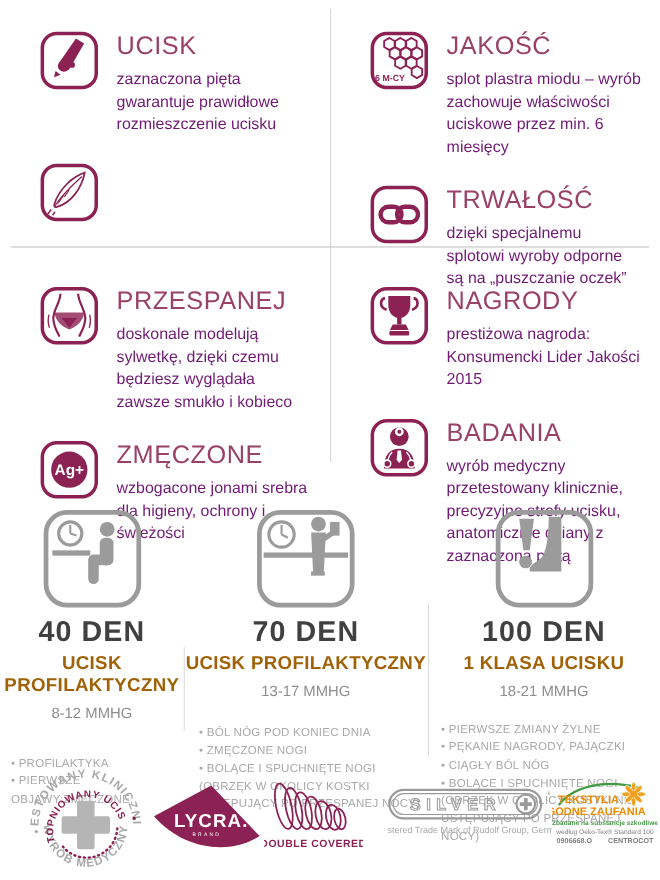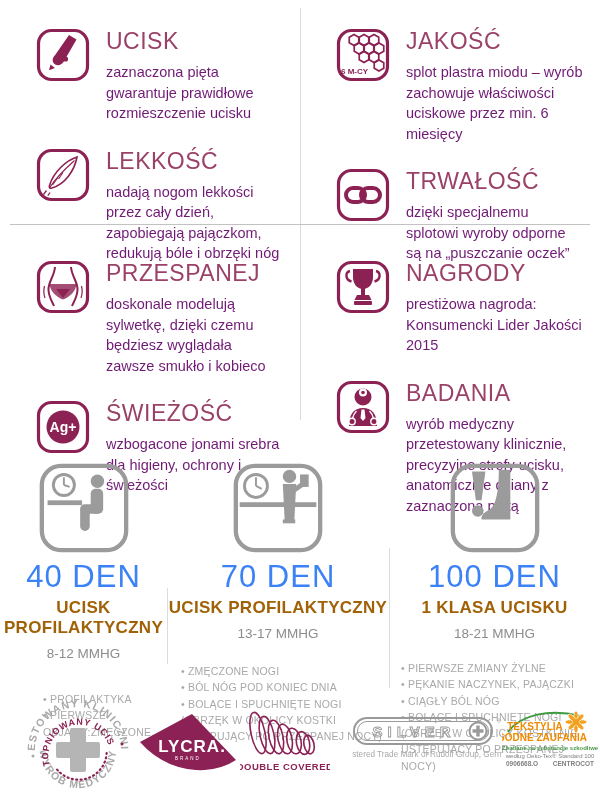--- a/index.html
+++ b/index.html
@@ -20,25 +20,25 @@
   .vdiv { position:absolute; left:300px; top:8px; width:1px; height:412px; background:#d9d9d9; }
   .hdiv { position:absolute; left:10px; top:224px; width:580px; height:1px; background:#c2c2c2; }
   
   .den-row { position:absolute; top:462px; left:0; width:600px; display:flex; }
   .den-col { box-sizing:border-box; }
   .den-col.c1 { width:167px; }
   .den-col.c2 { width:222px; }
   .den-col.c3 { width:211px; }
   .den-head { text-align:center; }
   .den-icon { width:92px; height:92px; display:block; margin:0 auto; }
-  .den-num { font-size:31px; font-weight:normal; color:#3b82f6; letter-spacing:1px; margin-top:5px; }
+  .den-num { font-size:26px; font-weight:bold; color:#404040; letter-spacing:1px; margin-top:5px; }
   .den-class { font-size:17px; font-weight:bold; color:#a16207; letter-spacing:.3px; margin-top:3px; }
   .den-press { font-size:13.5px; font-weight:normal; color:#8d8d8d; margin-top:8px; }
   .den-bullets { list-style:none; margin:0; text-align:left; font-size:10.5px; color:#a9a9a9; line-height:1.55; letter-spacing:.2px; }
-  .c1 .den-bullets { margin-top:30px; padding:0 4px 0 10px;margin-left:33px; }
+  .c1 .den-bullets { margin-top:30px; padding:0 4px 0 10px; }
   .c2 .den-bullets { margin-top:22px; padding:0 4px 0 14px; }
   .c3 .den-bullets { margin-top:19px;  padding:0 4px 0 12px; }
   .den-bullets li::before { content:"• "; }
   .den-div { position:absolute; width:1px; background:#dcdcdc; }
   .den-div.d1 { left:167px; top:588px; height:76px; }
   .den-div.d2 { left:389px; top:548px; height:140px; }
   
   .logos { position:absolute; top:690px; left:0; width:600px; height:110px; }
   .logo { position:absolute; }
   .logo.stamp  { left:20px;  top:2px; }
@@ -74,24 +74,20 @@
       <div class="feature">
         <svg class="f-icon" viewBox="0 0 54 54">
           <rect x="2.5" y="2.5" width="49" height="49" rx="13" fill="none" stroke="#8c2153" stroke-width="3.2"></rect>
           <path d="M41 9 C30 12.5 17.5 24 13.5 37.5 C12.9 39.8 13.6 40.7 15.8 40 C29 36.5 38.5 22.5 41 9 Z" fill="none" stroke="#8c2153" stroke-width="1.6"></path>
           <path d="M38.5 12.5 C29 21 19 31 13.8 39.5" fill="none" stroke="#8c2153" stroke-width="1.1"></path>
           <path d="M22 29.5 l-5.5 7.5" stroke="#8c2153" stroke-width="1.1"></path>
           <path d="M27 24.5 l-4.5 6.5" stroke="#8c2153" stroke-width="1.1"></path>
           <path d="M10.5 42.5 l-3 4" stroke="#8c2153" stroke-width="1.3"></path>
           <path d="M14 44.5 l-2.2 3.2" stroke="#8c2153" stroke-width="1.3"></path>
         </svg>
-        <div class="f-body">
-          <div class="f-title">LEKKOŚĆ</div>
-          <div class="f-desc">nadają nogom lekkości przez cały dzień, zapobiegają pajączkom, redukują bóle i obrzęki nóg</div>
-        </div>
       </div>
 
     </div>
     <div class="fcol">
 
       <div class="feature">
         <svg class="f-icon" viewBox="0 0 54 54">
           <defs>
             <polygon id="hx" points="0,-5.5 4.76,-2.75 4.76,2.75 0,5.5 -4.76,2.75 -4.76,-2.75" fill="none" stroke="#8c2153" stroke-width="1.7"></polygon>
           </defs>
@@ -147,21 +143,21 @@
         </div>
       </div>
 
       <div class="feature">
         <svg class="f-icon" viewBox="0 0 54 54">
           <rect x="2.5" y="2.5" width="49" height="49" rx="13" fill="none" stroke="#8c2153" stroke-width="3.2"></rect>
           <circle cx="27" cy="27" r="16.5" fill="#8c2153"></circle>
           <text x="27" y="32" text-anchor="middle" font-size="14" font-weight="bold" fill="#ffffff">Ag+</text>
         </svg>
         <div class="f-body">
-          <div class="f-title">ŚWIEŻOŚĆ</div>
+          <div class="f-title">ZMĘCZONE</div>
           <div class="f-desc">wzbogacone jonami srebra dla higieny, ochrony i świeżości</div>
         </div>
       </div>
 
     </div>
     <div class="fcol">
 
       <div class="feature">
         <svg class="f-icon" viewBox="0 0 54 54">
           <rect x="2.5" y="2.5" width="49" height="49" rx="13" fill="none" stroke="#8c2153" stroke-width="3.2"></rect>
@@ -238,41 +234,41 @@
           <path d="M64 30 L74 23" stroke="#9b9b9b" stroke-width="5" stroke-linecap="round"></path>
           <rect x="71" y="13" width="9" height="13" fill="#9b9b9b"></rect>
           <rect x="8" y="42" width="80" height="5" fill="#9b9b9b"></rect>
           <rect x="53" y="60" width="13" height="4" fill="#9b9b9b"></rect>
         </svg>
         <div class="den-num">70 DEN</div>
         <div class="den-class">UCISK PROFILAKTYCZNY</div>
         <div class="den-press">13-17 MMHG</div>
       </div>
       <ul class="den-bullets">
+        <li>BÓL NÓG POD KONIEC DNIA</li>
         <li>ZMĘCZONE NOGI</li>
-        <li>BÓL NÓG POD KONIEC DNIA</li>
         <li>BOLĄCE I SPUCHNIĘTE NOGI (OBRZĘK W OKOLICY KOSTKI USTĘPUJĄCY PO PRZESPANEJ NOCY)</li>
       </ul>
     </div>
 
     <div class="den-col c3">
       <div class="den-head">
         <svg class="den-icon" viewBox="0 0 96 96">
           <rect x="4" y="4" width="88" height="88" rx="20" fill="none" stroke="#9b9b9b" stroke-width="4.5"></rect>
           <path d="M52 8 L64 8 L64 60 L34 60 C33 55 38 52 43 49 C49 45 52 30 52 8 Z" fill="#9b9b9b"></path>
           <path d="M24 10 L38 10 L34 40 L28 40 Z" fill="#9b9b9b"></path>
           <circle cx="30" cy="51" r="6" fill="#9b9b9b"></circle>
         </svg>
         <div class="den-num">100 DEN</div>
         <div class="den-class">1 KLASA UCISKU</div>
         <div class="den-press">18-21 MMHG</div>
       </div>
       <ul class="den-bullets">
         <li>PIERWSZE ZMIANY ŻYLNE</li>
-        <li>PĘKANIE NACZYNEK, PAJĄCZKI</li>
+        <li>PĘKANIE NAGRODY, PAJĄCZKI</li>
         <li>CIĄGŁY BÓL NÓG</li>
         <li>BOLĄCE I SPUCHNIĘTE NOGI (OBRZĘK W OKOLICY KOSTKI NIE USTĘPUJĄCY PO PRZESPANEJ NOCY)</li>
       </ul>
     </div>
 
   </div>
 
   <div class="logos">
 
     <svg class="logo stamp" width="116" height="104" viewBox="0 0 116 104">

